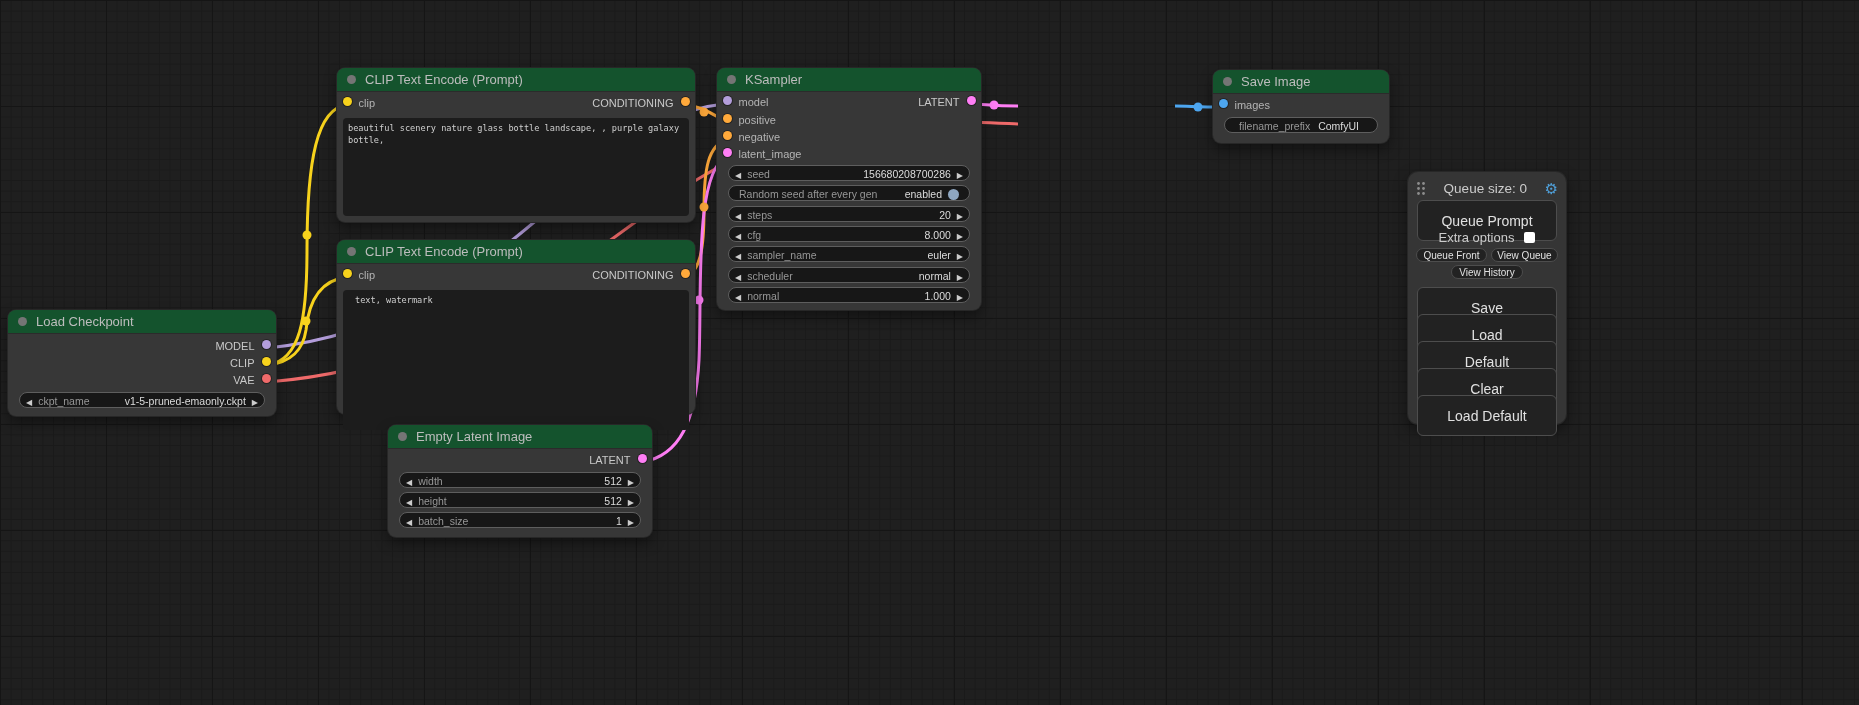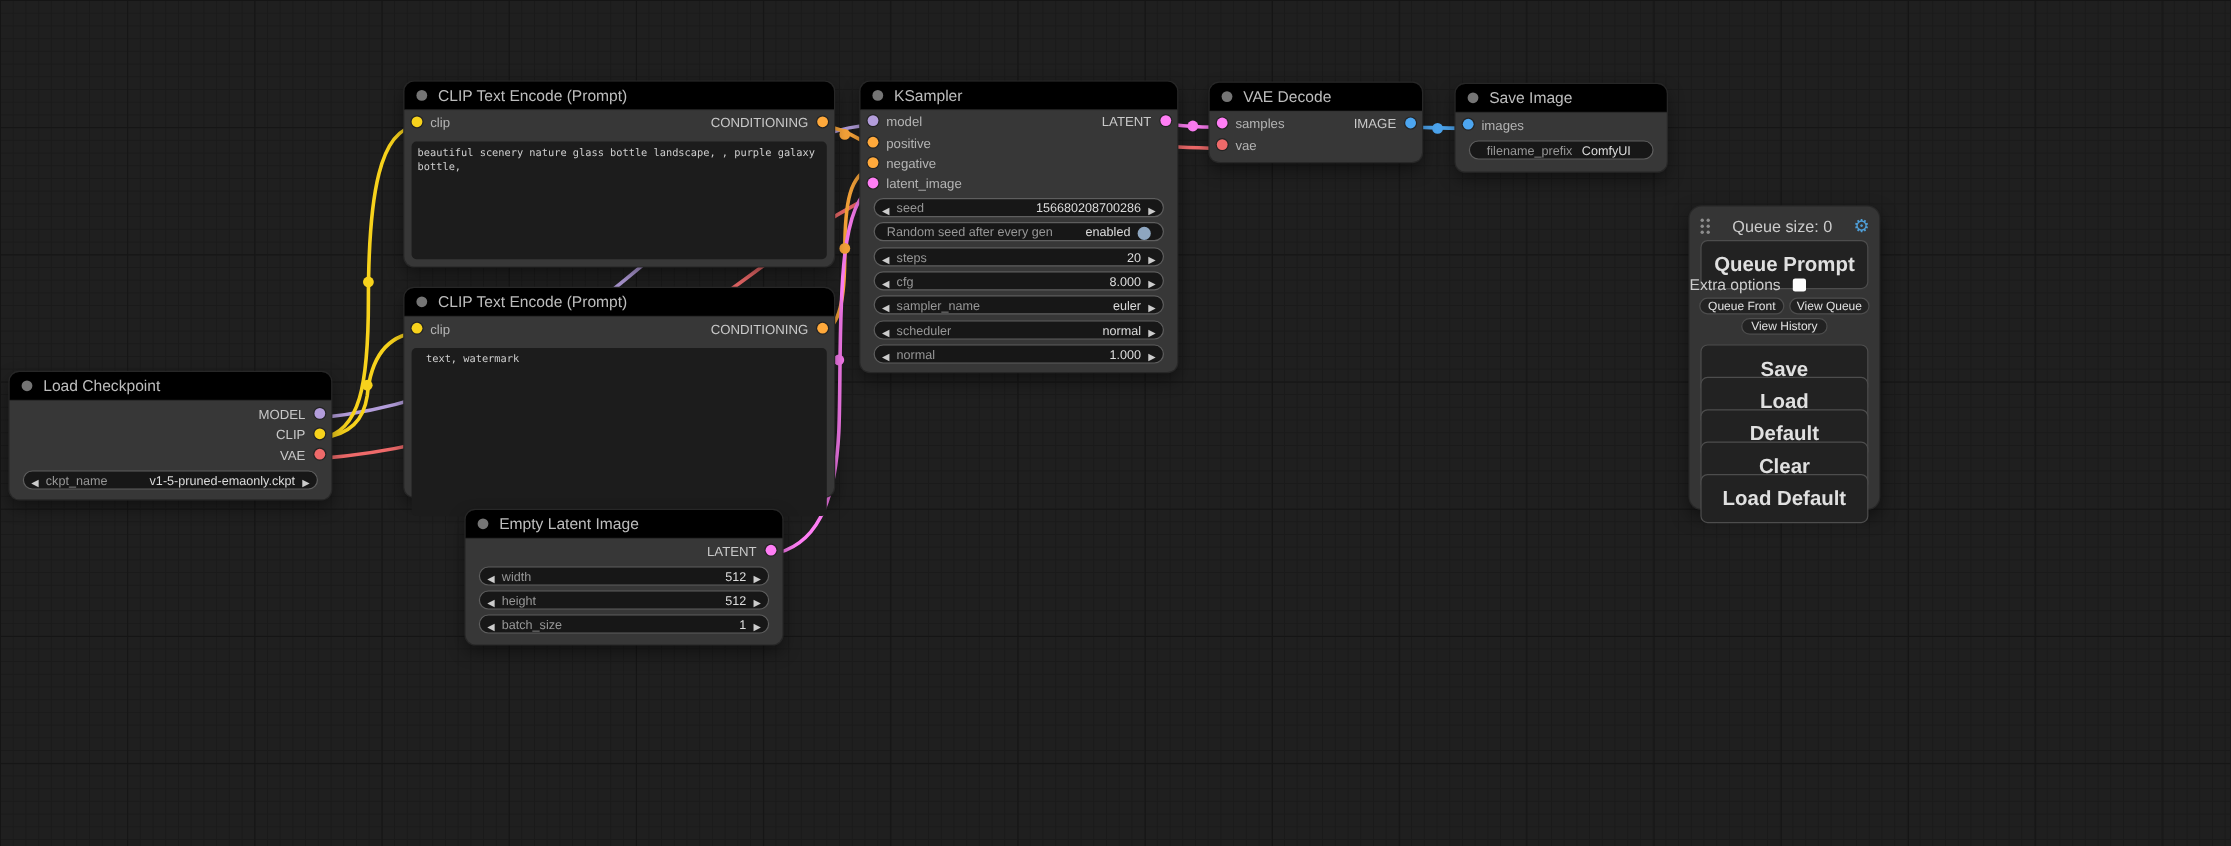--- a/index.html
+++ b/index.html
@@ -17,21 +17,21 @@
   }
   svg.wires { position:absolute; left:0; top:0; z-index:1; }
   svg.wires path { fill:none; stroke-width:3; }
 
   .node {
     position:absolute; z-index:2; background:#373737; border-radius:8px;
     box-shadow:0 0 0 1px #272727, 0 6px 14px rgba(0,0,0,.45);
   }
   .node-header {
     height:24px; display:flex; align-items:center; padding:0 10px;
-    border-bottom:1px solid #2b2b2b; border-radius:8px 8px 0 0; background:#000000;
+    border-bottom:1px solid #2b2b2b; border-radius:8px 8px 0 0; background:#14532d;
   }
   .title-dot { width:9px; height:9px; border-radius:50%; background:#757575; margin-right:9px; flex:0 0 auto; }
   .node-title { font-size:13px; color:#bdbdbd; white-space:nowrap; }
 
   .slot { position:absolute; height:16px; display:flex; align-items:flex-start; gap:7px; }
   .slot.in  { left:5.5px; }
   .slot.out { right:5.5px; }
   .port { width:9px; height:9px; border-radius:50%; flex:0 0 auto; box-shadow:0 0 0 1px rgba(0,0,0,.35); }
   .slot-label { font-size:11px; color:#b4b4b4; white-space:nowrap; }
   .slot.out .slot-label { color:#c9c9c9; }
@@ -61,24 +61,24 @@
     background:#353535; border-radius:10px; box-shadow:0 0 0 1px #272727, 0 6px 14px rgba(0,0,0,.5);
   }
   .qp-header { position:absolute; top:7px; left:8px; right:8px; height:18px; display:flex; align-items:center; }
   .qp-title { flex:1; text-align:center; font-size:13.5px; color:#cccccc; }
   .gear { font-size:15px; line-height:1; cursor:pointer; }
   .btn {
     position:absolute; background:#222222; border:1px solid #4d4d4d; border-radius:6px;
     color:#e0e0e0; display:flex; align-items:center; justify-content:center;
     font-family:"Liberation Sans", sans-serif; cursor:pointer; white-space:nowrap;
   }
-  .btn.big { left:9px; width:140px; height:41px; font-size:17px;font-weight:bold; }
+  .btn.big { left:9px; width:140px; height:41px; font-size:14px; }
   .btn.small { height:14px; font-size:10px; border-radius:8px; }
   .extra-row { position:absolute; top:58px; left:0; right:0; height:14px;
-    display:flex; align-items:center; justify-content:flex-start; gap:10px; }
+    display:flex; align-items:center; justify-content:center; gap:10px; }
   .extra-label { font-size:13px; color:#cccccc; }
   .checkbox { width:11px; height:11px; background:#ffffff; border-radius:2px; cursor:pointer; }
 </style>
 </head>
 <body>
 
 <div id="canvas">
 
   <svg class="wires" width="1859" height="705">
     <path d="M268,348 C400,334 480,268 545,213 C625,146 665,108 727,104" stroke="#b39ddb"></path>
@@ -246,38 +246,20 @@
       <span class="warrow right">▶</span>
     </div>
     <div class="widget" style="top:219px">
       <span class="warrow">◀</span>
       <span class="wlabel">normal</span>
       <span class="wvalue">1.000</span>
       <span class="warrow right">▶</span>
     </div>
   </div>
 
-  <div class="node" style="left:1008px; top:69px; width:177px; height:66px;">
-    <div class="node-header">
-      <span class="title-dot"></span>
-      <span class="node-title">VAE Decode</span>
-    </div>
-    <div class="slot in" style="top:29px">
-      <span class="port" style="background: rgb(255, 126, 245);"></span>
-      <span class="slot-label">samples</span>
-    </div>
-    <div class="slot in" style="top:47px">
-      <span class="port" style="background: rgb(239, 106, 106);"></span>
-      <span class="slot-label">vae</span>
-    </div>
-    <div class="slot out" style="top:29px">
-      <span class="slot-label">IMAGE</span>
-      <span class="port" style="background: rgb(77, 166, 240);"></span>
-    </div>
-  </div>
 
   <div class="node" style="left:1213px; top:70px; width:176px; height:73px;">
     <div class="node-header">
       <span class="title-dot"></span>
       <span class="node-title">Save Image</span>
     </div>
     <div class="slot in" style="top:29px">
       <span class="port" style="background: rgb(77, 166, 240);"></span>
       <span class="slot-label">images</span>
     </div>

